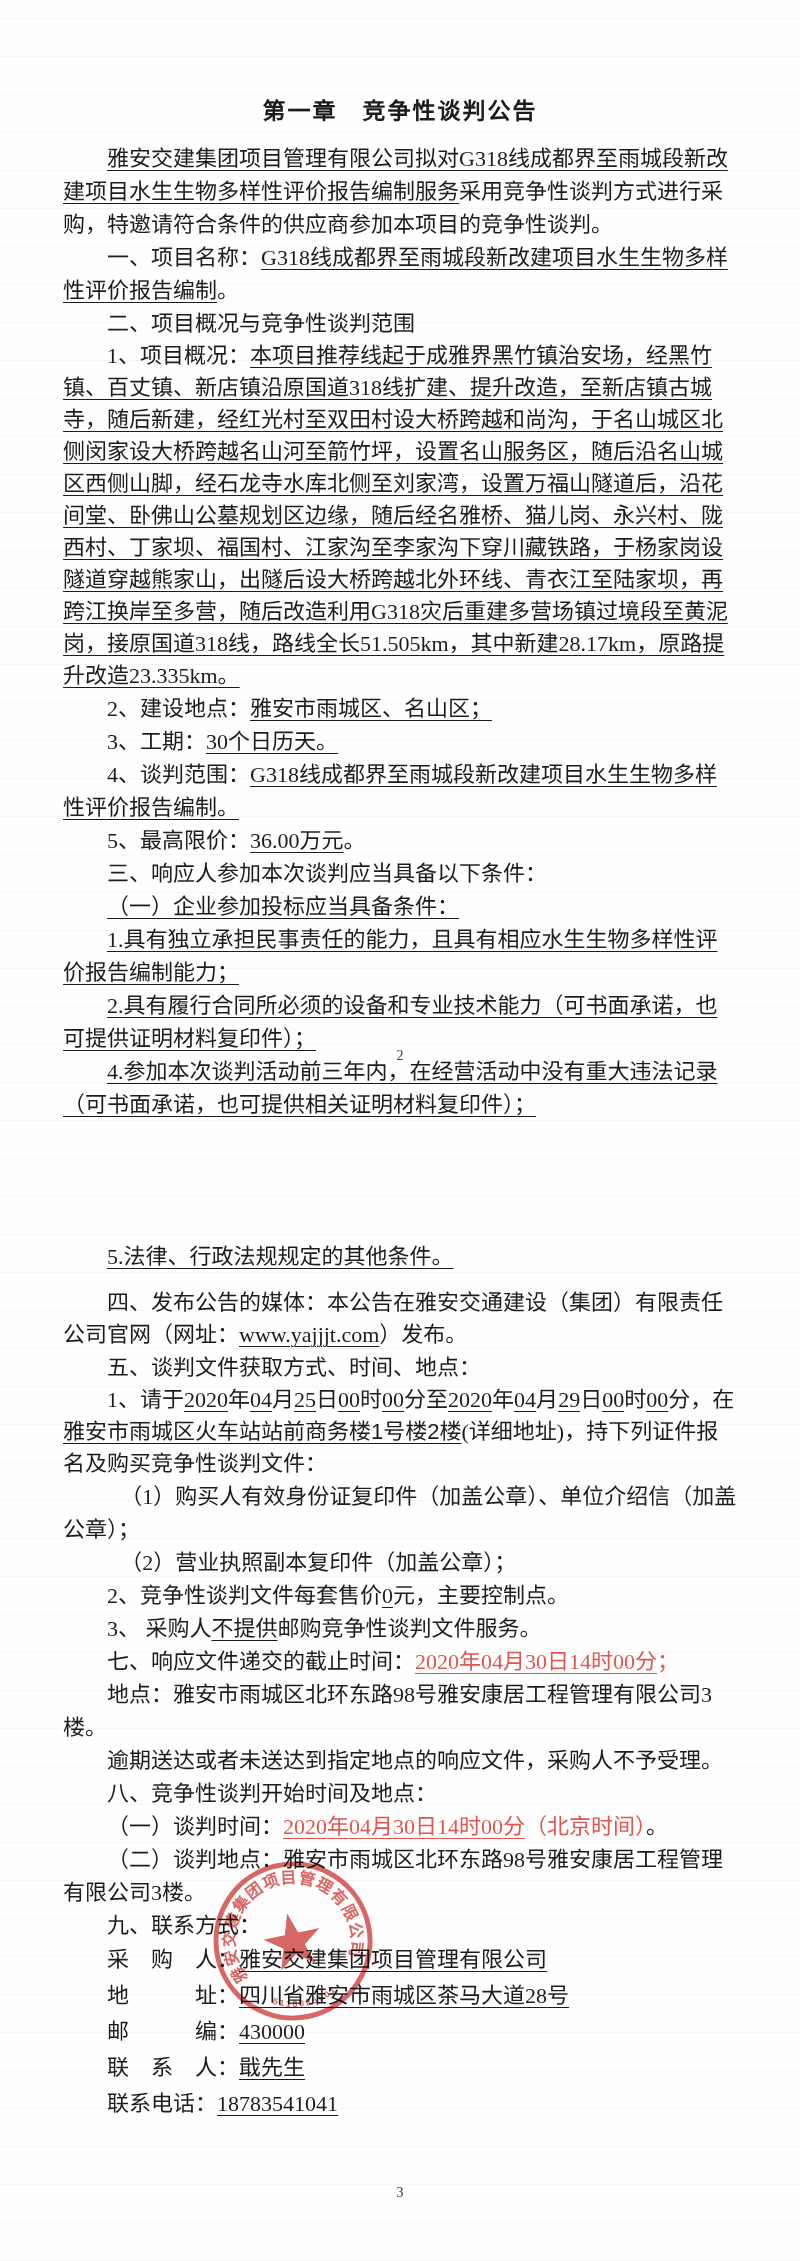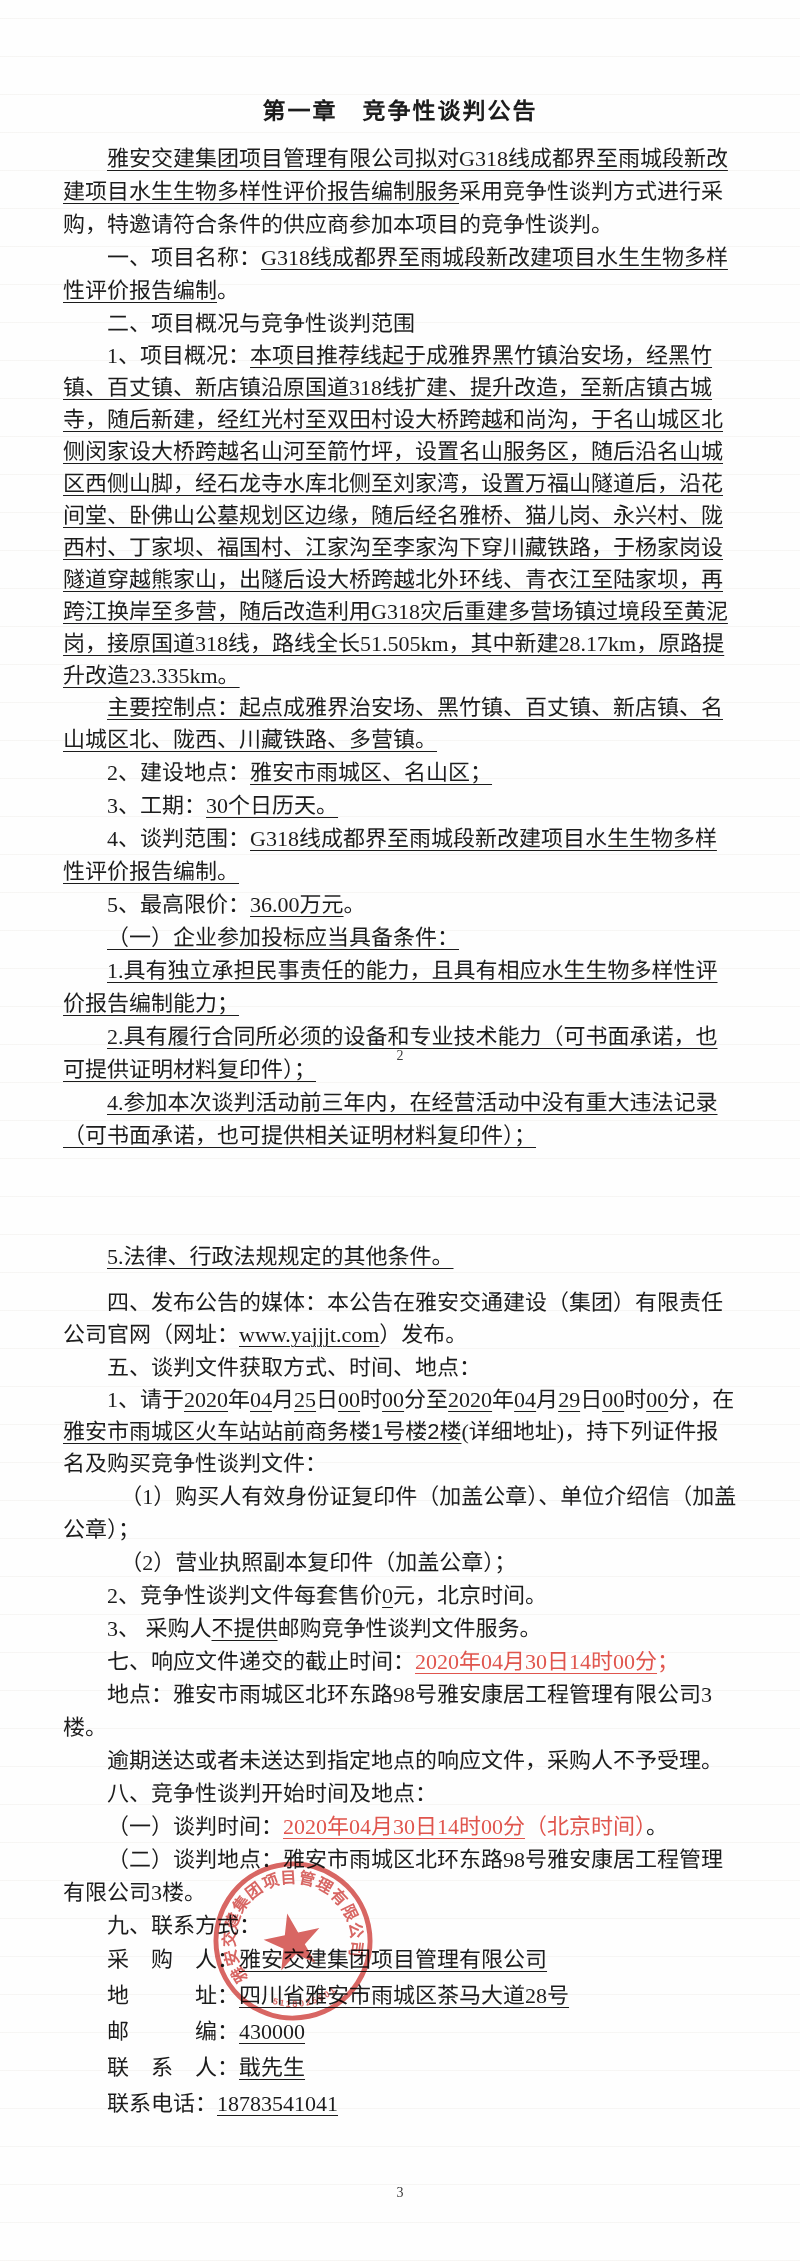--- a/index.html
+++ b/index.html
@@ -58,40 +58,40 @@
 <body>
 
 <div class="doc">
 
   <div class="page page-1">
     <h1 class="title">第一章　竞争性谈判公告</h1>
     <p class="ln"><span class="st-u">雅安交建集团项目管理有限公司拟对G318线成都界至雨城段新改建项目水生生物多样性评价报告编制服务</span><span>采用竞争性谈判方式进行采购，特邀请符合条件的供应商参加本项目的竞争性谈判。</span></p>
     <p class="ln"><span class="st-b">一、项目名称：</span><span class="st-u">G318线成都界至雨城段新改建项目水生生物多样性评价报告编制</span><span>。</span></p>
     <p class="ln"><span class="st-b">二、项目概况与竞争性谈判范围</span></p>
     <p class="ln wide"><span>1、项目概况：</span><span class="st-u">本项目推荐线起于成雅界黑竹镇治安场，经黑竹镇、百丈镇、新店镇沿原国道318线扩建、提升改造，至新店镇古城寺，随后新建，经红光村至双田村设大桥跨越和尚沟，于名山城区北侧闵家设大桥跨越名山河至箭竹坪，设置名山服务区，随后沿名山城区西侧山脚，经石龙寺水库北侧至刘家湾，设置万福山隧道后，沿花间堂、卧佛山公墓规划区边缘，随后经名雅桥、猫儿岗、永兴村、陇西村、丁家坝、福国村、江家沟至李家沟下穿川藏铁路，于杨家岗设隧道穿越熊家山，出隧后设大桥跨越北外环线、青衣江至陆家坝，再跨江换岸至多营，随后改造利用G318灾后重建多营场镇过境段至黄泥岗，接原国道318线，路线全长51.505km，其中新建28.17km，原路提升改造23.335km。</span></p>
-    <p class="ln wide"><span class="st-u">主要控制点：起点成雅界治安场、黑竹镇、百丈镇、新店镇、名山城区北、陇西、川藏铁路、多营镇。</span></p>
     <p class="ln"><span>2、建设地点：</span><span class="st-u">雅安市雨城区、名山区；</span></p>
     <p class="ln"><span>3、工期：</span><span class="st-u">30个日历天。</span></p>
     <p class="ln"><span>4、谈判范围：</span><span class="st-u">G318线成都界至雨城段新改建项目水生生物多样性评价报告编制。</span></p>
     <p class="ln"><span>5、最高限价：</span><span class="st-u">36.00万元</span><span>。</span></p>
+    <p class="ln"><span class="st-b">三、响应人参加本次谈判应当具备以下条件：</span></p>
     <p class="ln"><span class="st-u">（一）企业参加投标应当具备条件：</span></p>
     <p class="ln"><span class="st-u">1.具有独立承担民事责任的能力，且具有相应水生生物多样性评价报告编制能力；</span></p>
     <p class="ln"><span class="st-u">2.具有履行合同所必须的设备和专业技术能力（可书面承诺，也可提供证明材料复印件）；</span></p>
     <p class="ln"><span class="st-u">4.参加本次谈判活动前三年内，在经营活动中没有重大违法记录（可书面承诺，也可提供相关证明材料复印件）；</span></p>
     <p class="pageno">2</p>
   </div>
 
   <div class="page page-2">
     <p class="ln"><span class="st-u">5.法律、行政法规规定的其他条件。</span></p>
     <p class="ln wide mt-m"><span class="st-b">四、发布公告的媒体：</span><span>本公告在雅安交通建设（集团）有限责任公司官网（网址：</span><span class="st-u">www.yajjjt.com</span><span>）发布。</span></p>
     <p class="ln"><span class="st-b">五、谈判文件获取方式、时间、地点：</span></p>
     <p class="ln wide"><span>1、请于</span><span class="st-u">2020</span><span>年</span><span class="st-u">04</span><span>月</span><span class="st-u">25</span><span>日</span><span class="st-u">00</span><span>时</span><span class="st-u">00</span><span>分至</span><span class="st-u">2020</span><span>年</span><span class="st-u">04</span><span>月</span><span class="st-u">29</span><span>日</span><span class="st-u">00</span><span>时</span><span class="st-u">00</span><span>分，在</span><span class="st-b st-u">雅安市雨城区火车站站前商务楼1号楼2楼</span><span>(详细地址)，持下列证件报名及购买竞争性谈判文件：</span></p>
     <p class="ln inset"><span>（1）购买人有效身份证复印件（加盖公章）、单位介绍信（加盖公章）；</span></p>
     <p class="ln inset"><span>（2）营业执照副本复印件（加盖公章）；</span></p>
-    <p class="ln"><span>2、竞争性谈判文件每套售价</span><span class="st-u">0</span><span>元，北京时间。</span></p>
+    <p class="ln"><span>2、竞争性谈判文件每套售价</span><span class="st-u">0</span><span>元，主要控制点。</span></p>
     <p class="ln"><span>3、 采购人</span><span class="st-b st-u">不提供</span><span>邮购竞争性谈判文件服务。</span></p>
     <p class="ln"><span>七、响应文件递交的截止时间：</span><span class="st-r st-u">2020年04月30日14时00分</span><span class="st-r">；</span></p>
     <p class="ln"><span>地点：雅安市雨城区北环东路98号雅安康居工程管理有限公司3楼。</span></p>
     <p class="ln"><span>逾期送达或者未送达到指定地点的响应文件，采购人不予受理。</span></p>
     <p class="ln"><span class="st-b">八、竞争性谈判开始时间及地点：</span></p>
     <p class="ln"><span>（一）谈判时间：</span><span class="st-r st-u">2020年04月30日14时00分</span><span class="st-r">（北京时间）</span><span>。</span></p>
     <p class="ln"><span>（二）谈判地点：雅安市雨城区北环东路98号雅安康居工程管理有限公司3楼。</span></p>
 
     <div class="contact-section">
       <p class="ln"><span class="st-b">九、联系方式：</span></p>

